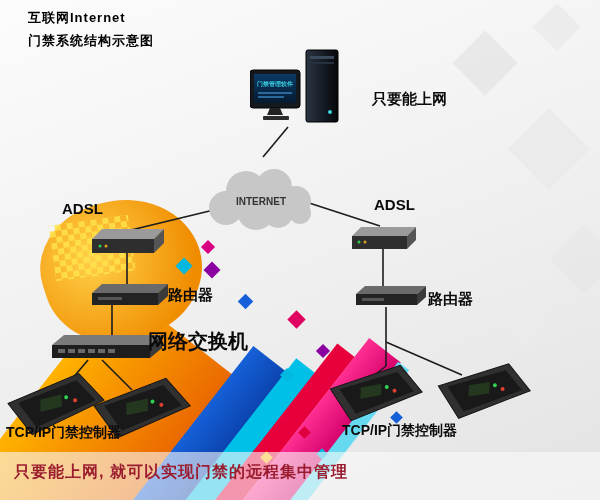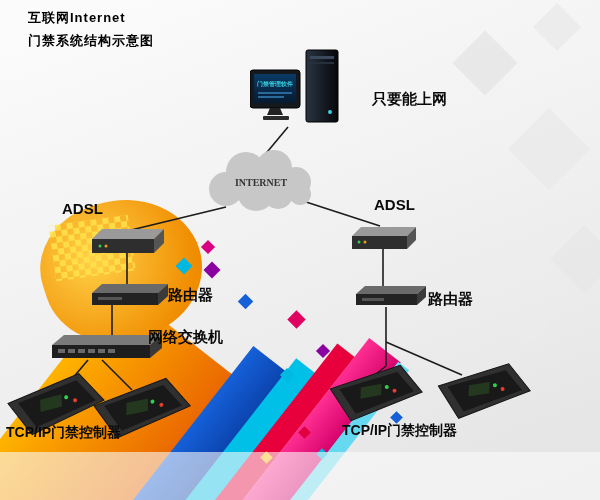--- a/index.html
+++ b/index.html
@@ -104,21 +104,21 @@
       <rect x="4" y="26" width="42" height="29" fill="url(#scr)"></rect>
       <text x="25" y="38" text-anchor="middle" font-size="6" font-weight="bold" fill="#3ad0e0">门禁管理软件</text>
       <rect x="8" y="44" width="34" height="2" fill="#2a6a9a"></rect>
       <rect x="8" y="48" width="26" height="2" fill="#2a6a9a"></rect>
       <polygon points="20,60 30,60 33,67 17,67" fill="#222"></polygon>
       <rect x="13" y="68" width="26" height="4" rx="1" fill="#2c2c2c"></rect>
     </svg>
   </div>
   <div class="lbl" style="left:372px;top:90px;font-size:15px;">只要能上网</div>
 
-  <div class="device" style="left:198px;top:145px;font-family:Liberation Serif, serif;">
+  <div class="device" style="left:198px;top:164px;">
     <svg width="126" height="68">
       <g fill="#c7c7c7">
         <circle cx="28" cy="44" r="17"></circle>
         <circle cx="48" cy="27" r="20"></circle>
         <circle cx="76" cy="23" r="18"></circle>
         <circle cx="98" cy="37" r="15"></circle>
         <circle cx="102" cy="49" r="11"></circle>
         <circle cx="58" cy="47" r="19"></circle>
         <circle cx="80" cy="49" r="15"></circle>
       </g>
@@ -176,21 +176,21 @@
       <g fill="#6a6a6a">
         <rect x="8" y="17" width="7" height="4"></rect>
           <rect x="18" y="17" width="7" height="4"></rect>
         <rect x="28" y="17" width="7" height="4"></rect>
           <rect x="38" y="17" width="7" height="4"></rect>
         <rect x="48" y="17" width="7" height="4"></rect>
           <rect x="58" y="17" width="7" height="4"></rect>
       </g>
     </svg>
   </div>
-  <div class="lbl" style="left:148px;top:328px;font-size:15px;">网络交换机</div>
+  <div class="lbl" style="left:148px;top:328px;font-size:20px;">网络交换机</div>
 
   <div class="device" style="left:6px;top:378px;transform:rotate(-14deg);">
     <svg width="100" height="52">
       <polygon points="4,14 80,2 98,34 20,50" fill="#303030" stroke="#141414"></polygon>
       <polygon points="14,16 76,8 90,32 26,44" fill="#191919"></polygon>
       <rect x="40" y="18" width="22" height="12" fill="#24381f" transform="skewX(-12)"></rect>
       <circle cx="62" cy="22" r="2" fill="#30d050"></circle>
       <circle cx="70" cy="27" r="2" fill="#e04030"></circle>
     </svg>
   </div>
@@ -219,14 +219,15 @@
       <polygon points="4,13 77,2 94,32 19,48" fill="#303030" stroke="#141414"></polygon>
       <polygon points="13,15 73,8 86,30 25,42" fill="#191919"></polygon>
       <rect x="38" y="17" width="21" height="11" fill="#24381f" transform="skewX(-12)"></rect>
       <circle cx="60" cy="21" r="2" fill="#30d050"></circle>
       <circle cx="67" cy="26" r="2" fill="#e04030"></circle>
     </svg>
   </div>
   <div class="lbl" style="left:342px;top:422px;font-size:14px;">TCP/IP门禁控制器</div>
 
   <div id="footer-band"></div>
+  <div id="footer-text">只要能上网, 就可以实现门禁的远程集中管理</div>
 
 </div>
 
 </body></html>

